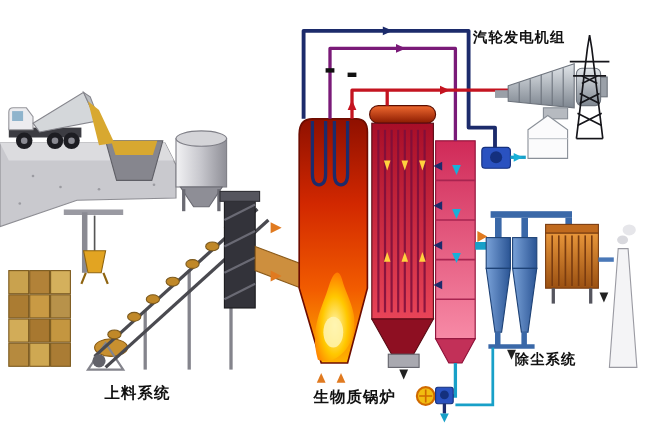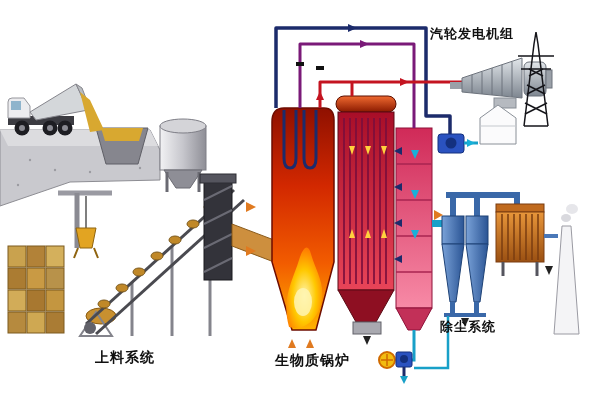--- a/index.html
+++ b/index.html
@@ -301,15 +301,15 @@
     <polygon points="434,210 434,220 443,215" fill="#e07a20"></polygon>
     <polygon points="467,139 467,147 475,143" fill="#18b0d8"></polygon>
     <polygon points="461,318 469,318 465,327" fill="#222222"></polygon>
     <polygon points="545,266 553,266 549,275" fill="#222222"></polygon>
     <polygon points="363,336 371,336 367,345" fill="#222222"></polygon>
   </g>
 </svg>
 
   <div class="label label-md" style="left:430px;top:25px;">汽轮发电机组</div>
   <div class="label label-lg" style="left:63px;top:349px;">上料系统</div>
-  <div class="label label-lg" style="left:243px;top:352px;">生物质锅炉</div>
-  <div class="label label-md" style="left:440px;top:318px;font-family:Liberation Mono, monospace;">除尘系统</div>
+  <div class="label label-lg" style="left:253px;top:352px;">生物质锅炉</div>
+  <div class="label label-md" style="left:468px;top:318px;font-family:Liberation Mono, monospace;">除尘系统</div>
 </div>
 
 </body></html>

